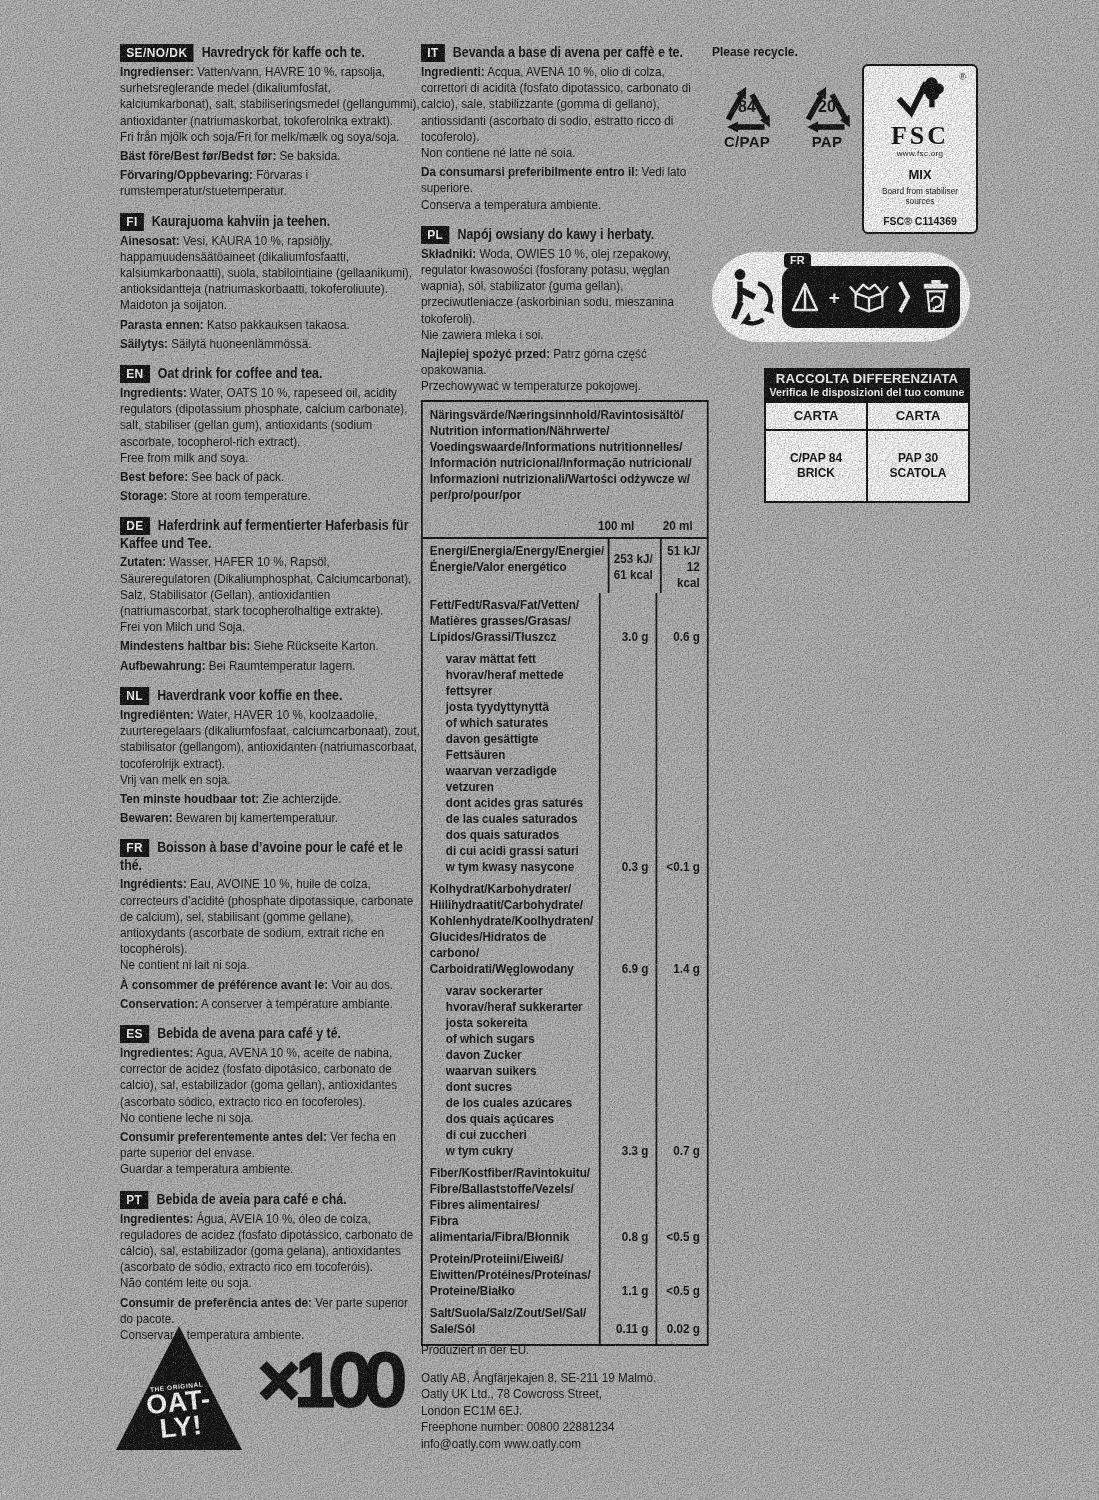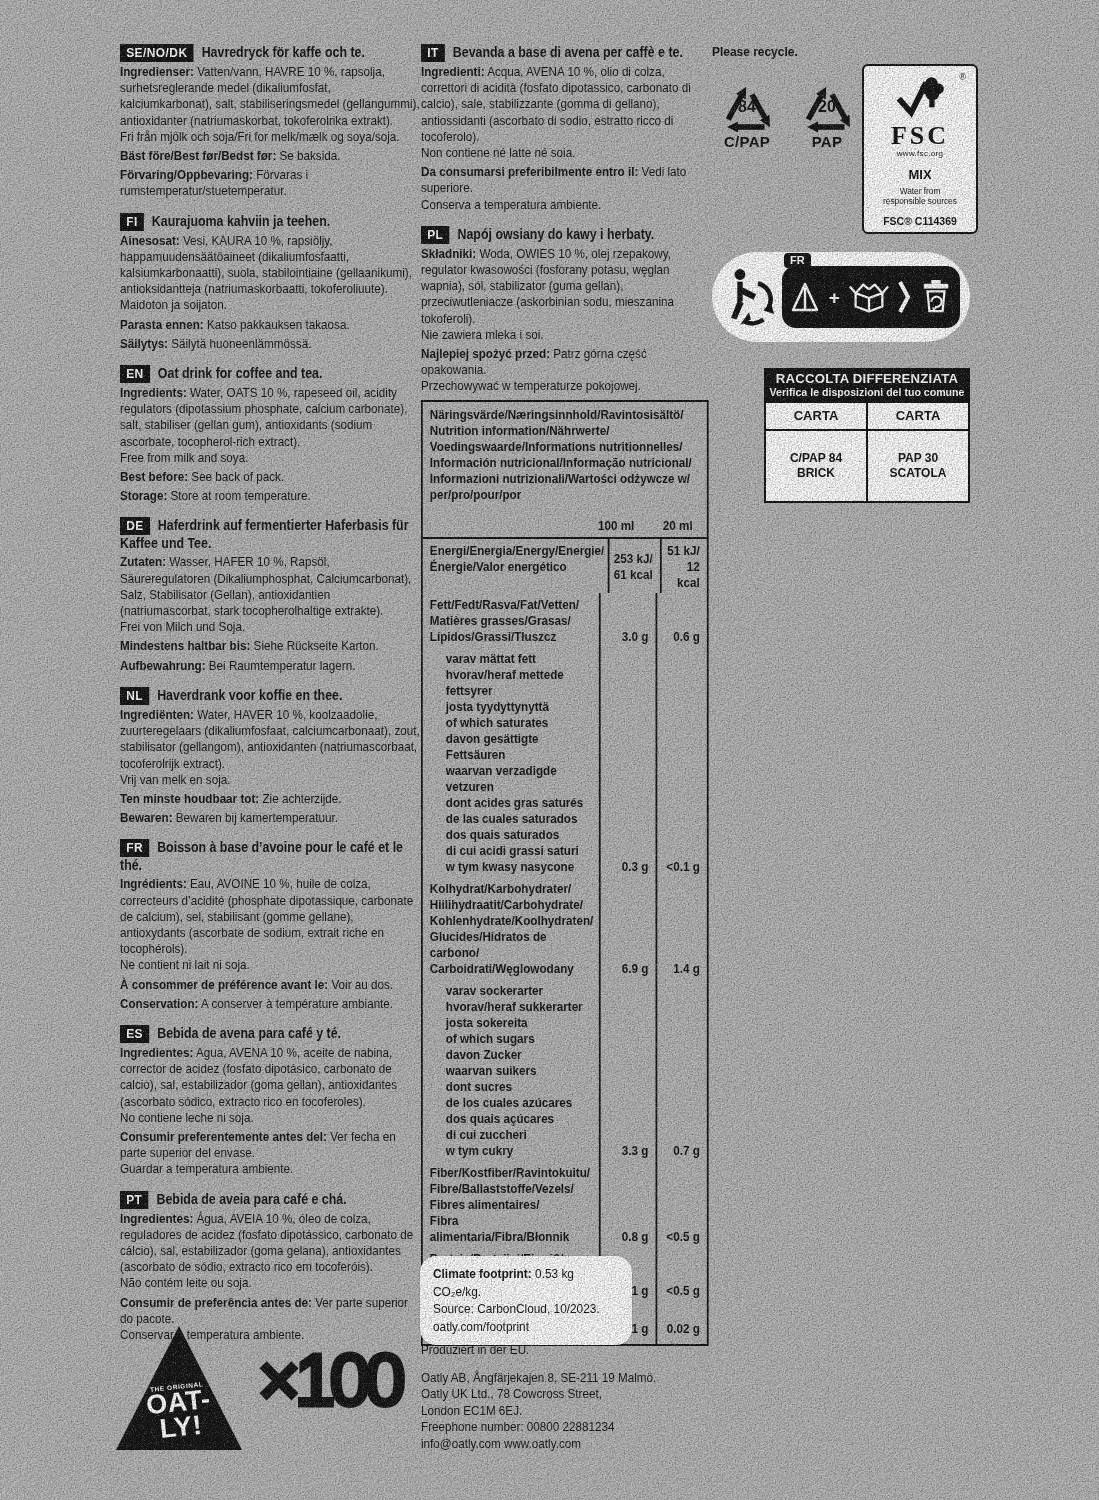--- a/index.html
+++ b/index.html
@@ -282,29 +282,20 @@
                 <div class="nt-line">Sale/Sól</div>
               </div>
               <div class="nt-v nt-v100">0.11 g</div>
               <div class="nt-v nt-v20">0.02 g</div>
             </div>
           </div>
       </div>
     </div>
   </div>
 
-  <div class="abs" style="left:420px;top:1256px;">
-    <div class="climate">
-      <div class="sq">
-        <p><b>Climate footprint:</b><span> 0.53 kg CO₂e/kg.</span></p>
-        <p>Source: CarbonCloud, 10/2023.</p>
-        <p>oatly.com/footprint</p>
-      </div>
-    </div>
-  </div>
 
   <div class="abs footer" style="left:421px;top:1342px;width:300px;">
     <div class="sq">
       <p class="produced">Produziert in der EU.</p>
       <div id="address">
           <p>Oatly AB, Ångfärjekajen 8, SE-211 19 Malmö.</p>
           <p>Oatly UK Ltd., 78 Cowcross Street,</p>
           <p>London EC1M 6EJ.</p>
           <p>Freephone number: 00800 22881234</p>
           <p>info@oatly.com   www.oatly.com</p>
@@ -361,21 +352,21 @@
           <circle cx="44" cy="13" r="7"></circle>
             <circle cx="52" cy="19" r="6"></circle>
             <circle cx="37" cy="19" r="6"></circle>
             <circle cx="45" cy="24" r="8"></circle>
           <rect x="41.5" y="28" width="6" height="12"></rect>
         </g>
       </svg>
       <div class="fsc-brand">FSC</div>
       <div class="fsc-url">www.fsc.org</div>
       <div class="fsc-grade">MIX</div>
-      <div class="fsc-desc">Water from responsible sources</div>
+      <div class="fsc-desc">Board from stabiliser sources</div>
       <div class="fsc-lic">FSC® C114369</div>
     </div>
 
     <div class="triman">
       <svg width="54" height="62" viewBox="0 0 60 66">
         <g fill="#141414">
           <circle cx="20" cy="8" r="6"></circle>
           <path d="M17 16 L23 16 L23 38 L17 38 Z"></path>
           <path d="M18 36 L10 56 L16 58 L24 40 Z"></path>
           <path d="M22 22 L38 30 L35 36 L21 29 Z"></path>

